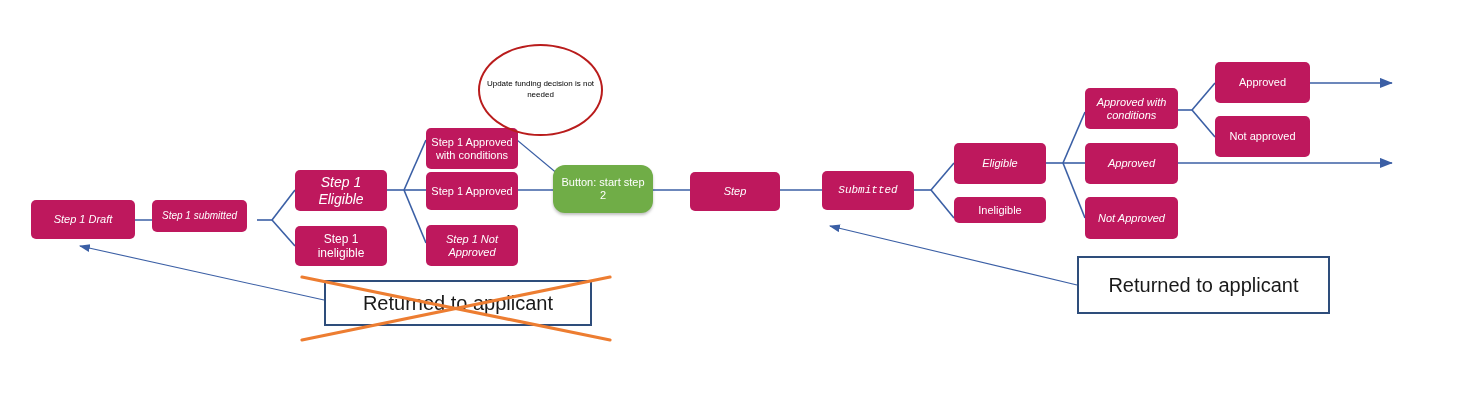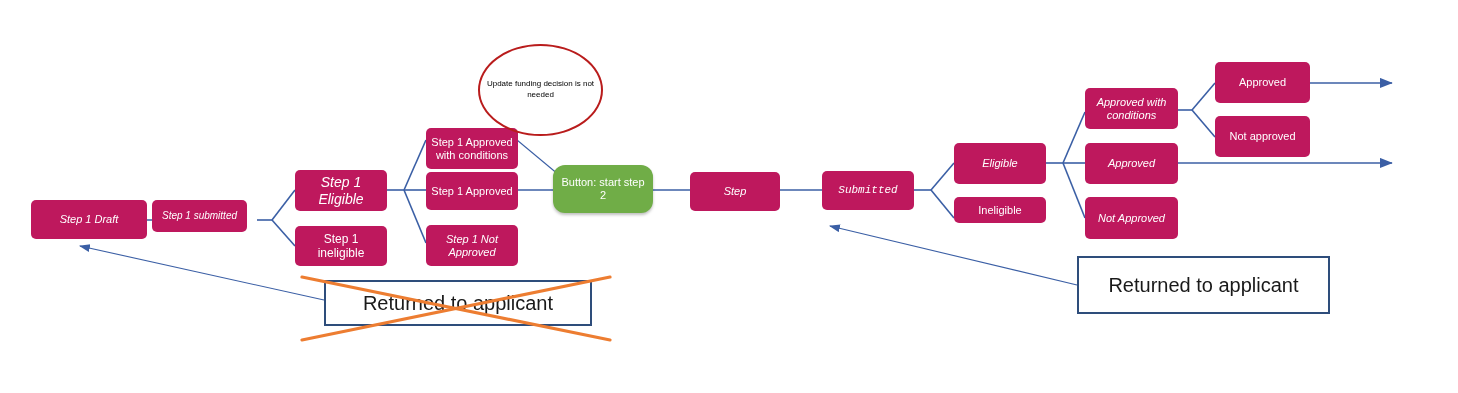--- a/index.html
+++ b/index.html
@@ -131,21 +131,21 @@
       <line x1="1178" y1="163" x2="1392" y2="163" marker-end="url(#arrowBlue)"></line>
     </g>
 
     <g stroke="#3B5FA5" fill="none" stroke-width="1.1">
       <line x1="517" y1="140" x2="565" y2="180"></line>
       <line x1="324" y1="300" x2="80" y2="246" marker-end="url(#arrowThin)"></line>
       <line x1="1077" y1="285" x2="830" y2="226" marker-end="url(#arrowThin)"></line>
     </g>
   </svg>
 
-  <div class="node italic" style="left:31px;  top:200px; width:116px;  height:39px; font-size:11px;">Step 1 Draft</div>
+  <div class="node italic" style="left:31px;  top:200px; width:104px;  height:39px; font-size:11px;">Step 1 Draft</div>
 
   <div class="node italic" style="left:152px; top:200px; width:95px;  height:32px; font-size:10px;">Step 1 submitted</div>
 
   <div class="node italic" style="left:295px; top:170px; width:92px;  height:41px; font-size:14px;">Step 1 Eligible</div>
 
   <div class="node" style="left:295px; top:226px; width:92px;  height:40px; font-size:12px;">Step 1 ineligible</div>
 
   <div class="node" style="left:426px; top:128px; width:92px;  height:41px; font-size:11px;">Step 1 Approved with conditions</div>
 
   <div class="node" style="left:426px; top:172px; width:92px;  height:38px; font-size:11px;">Step 1 Approved</div>

